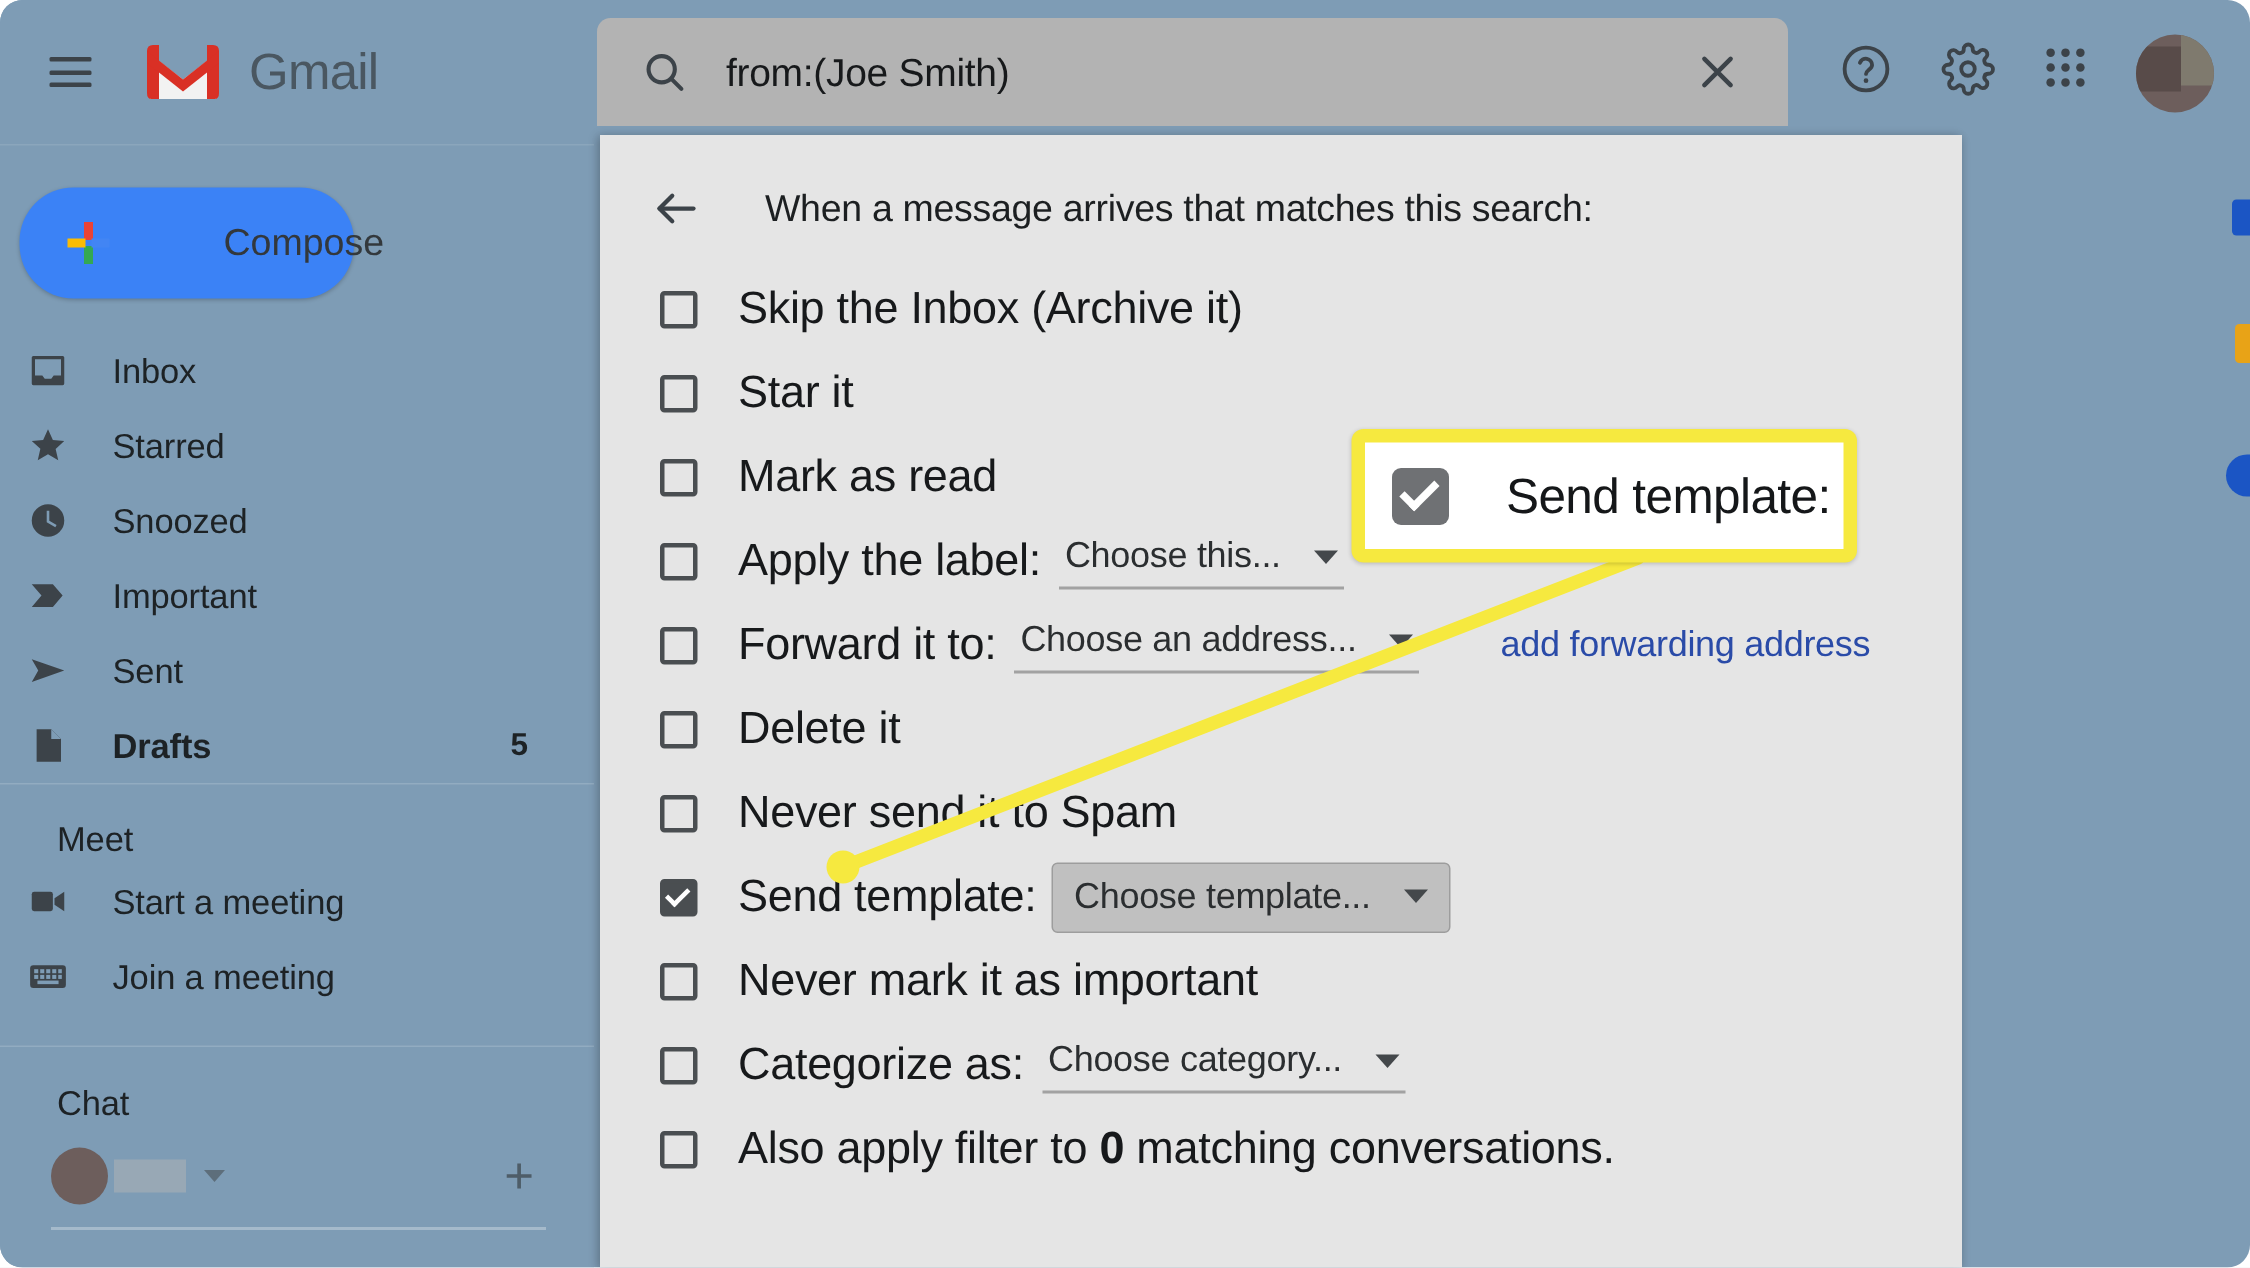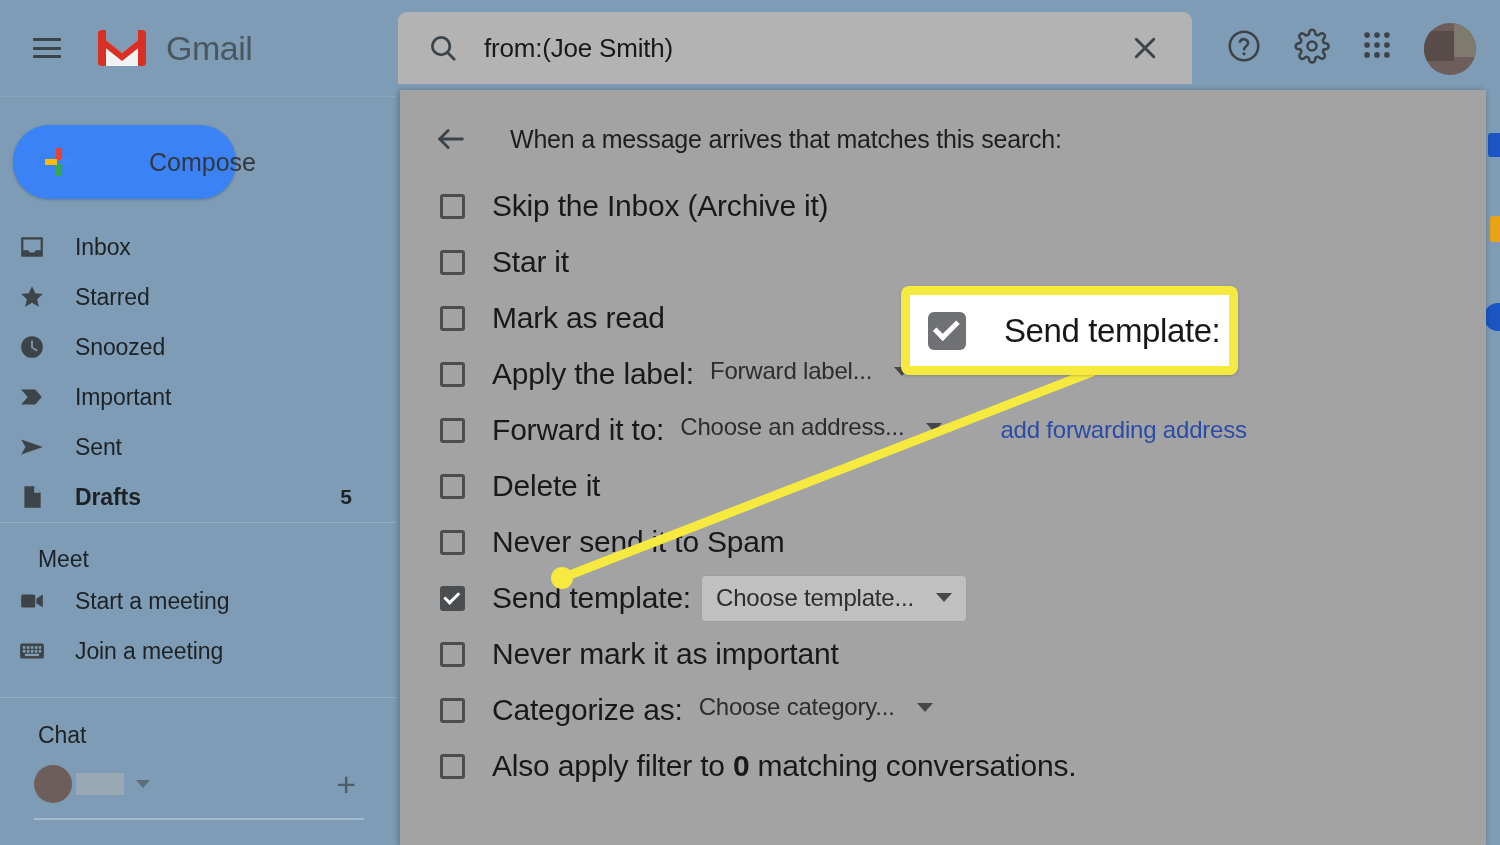--- a/index.html
+++ b/index.html
@@ -7,20 +7,21 @@
     width: 1500px; height: 845px;
     overflow: hidden;
     font-family: "Liberation Sans", sans-serif;
     background: #ffffff;
   }
   #app {
     position: relative;
     width: 1500px; height: 845px;
     background: #7e9cb5;
     overflow: hidden;
+    border-radius: 15px;
   }
 
   
   #sidebar {
     position: absolute; left: 0; top: 0;
     width: 396px; height: 845px;
     background: #7e9cb5;
   }
   .sb-header {
     height: 97px;
@@ -115,22 +116,22 @@
     width: 52px; height: 52px; border-radius: 50%;
     background: #6d5e5c;
     overflow: hidden;
   }
   #avatar .blur-a { position:absolute; left:0; top:8px; width:30px; height:30px; background:#584b49; }
   #avatar .blur-b { position:absolute; right:0; top:0; width:22px; height:34px; background:#7f7a6e; }
 
   
   #panel {
     position: absolute; left: 400px; top: 90px;
-    width: 1086px; height: 755px;
-    background: #a3a3a3;
+    width: 908px; height: 755px;
+    background: #e5e5e5;
     box-shadow: -2px 0 6px rgba(0,0,0,0.16), 0 2px 6px rgba(0,0,0,0.14);
   }
   .panel-head {
     display: flex; align-items: center;
     height: 58px; margin-top: 20px; padding-left: 34px;
   }
   .back-arrow { color: #3c4349; display:flex; cursor: pointer; }
   .panel-title {
     margin-left: 42px; font-size: 25px; color: #1c1f21; letter-spacing: -0.2px;
   }
@@ -444,21 +445,21 @@
 
       <div class="frow">
         <span class="cbox"></span>
         <span class="frow-label">Mark as read</span>
       </div>
 
       <div class="frow">
         <span class="cbox"></span>
         <span class="frow-label">Apply the label:</span>
         <span class="ddl">
-          <span class="ddl-text">Forward label...</span>
+          <span class="ddl-text">Choose this...</span>
           <span class="caret"></span>
         </span>
       </div>
 
       <div class="frow">
         <span class="cbox"></span>
         <span class="frow-label">Forward it to:</span>
         <span class="ddl">
           <span class="ddl-text">Choose an address...</span>
           <span class="caret"></span>

